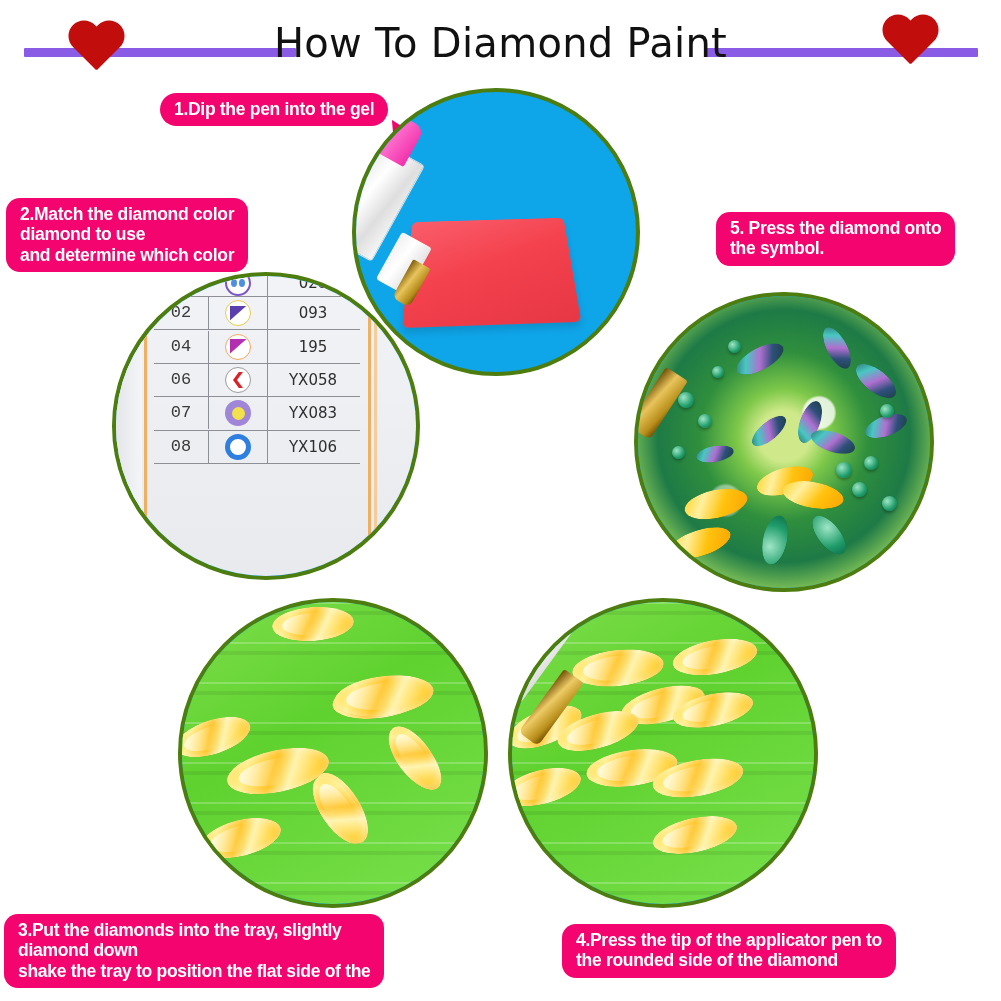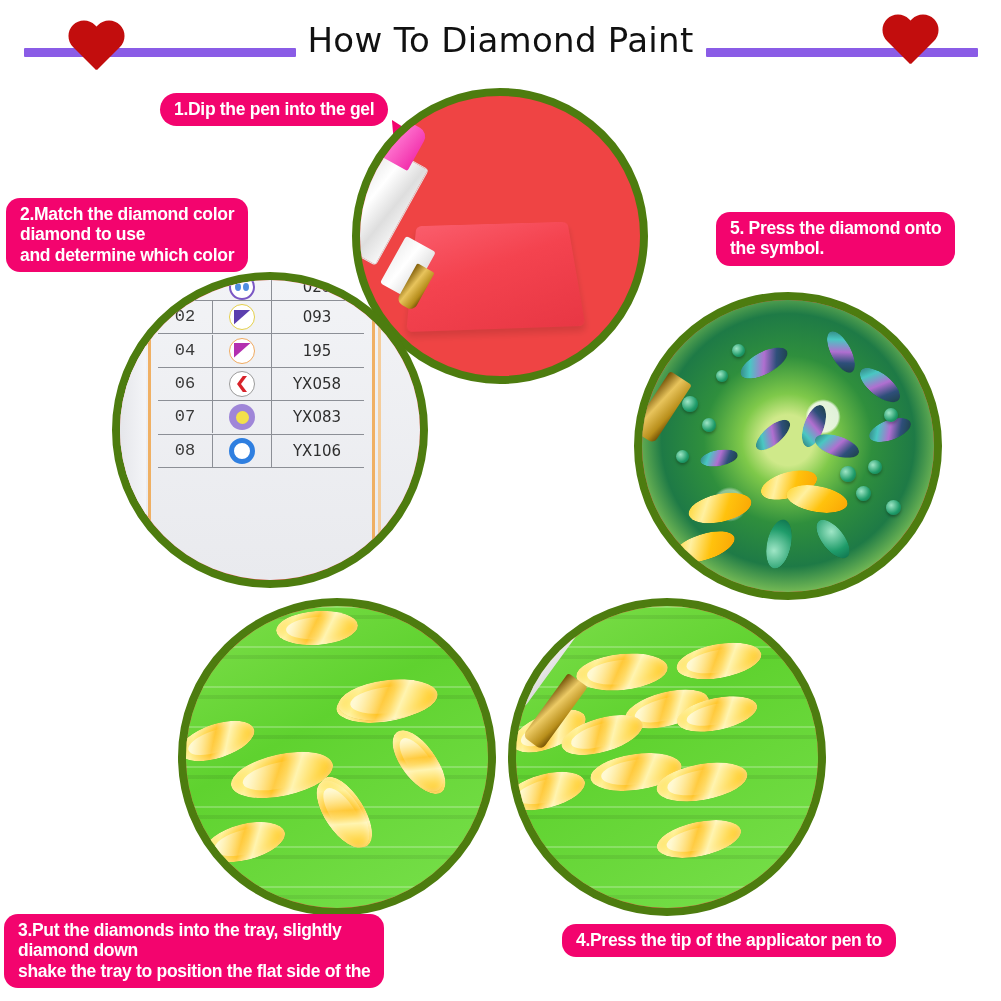--- a/index.html
+++ b/index.html
@@ -13,42 +13,42 @@
   #hdr-line-left{left:24px;width:272px;}
   #hdr-line-right{left:706px;width:272px;}
   .heart{position:absolute;width:60px;height:56px;}
   .heart:before,.heart:after{content:"";position:absolute;top:0;width:31px;height:48px;
       background:#c20d0d;border-radius:31px 31px 0 0;}
   .heart:before{left:30px;transform:rotate(-45deg);transform-origin:0 100%;}
   .heart:after{left:0;transform:rotate(45deg);transform-origin:100% 100%;}
   #heart-left{left:66px;top:22px;}
   #heart-right{left:880px;top:16px;}
   #page-title{position:absolute;left:0;top:20px;width:1001px;text-align:center;
-      font-size:34px;color:#111;letter-spacing:.3px;
+      font-size:40px;color:#111;letter-spacing:.3px;
       font-family:"DejaVu Sans","Liberation Sans",sans-serif;font-weight:400;}
 
   
   .label{position:absolute;background:#f3046e;color:#fff;border-radius:16px;
       padding:6px 14px 7px 14px;font-size:17.5px;line-height:1.16;font-weight:700;
       letter-spacing:-.3px;box-shadow:0 0 0 0 rgba(0,0,0,0);
       font-family:"Liberation Sans",sans-serif;}
   .label span{display:block;white-space:nowrap;}
   #label-1{left:160px;top:93px;border-radius:18px;}
   #label-2{left:6px;top:198px;border-radius:14px;}
   #label-5{left:716px;top:212px;border-radius:14px;}
   #label-3{left:4px;top:914px;border-radius:14px;}
   #label-4{left:562px;top:924px;border-radius:14px;}
   
   .tail{position:absolute;background:#f3046e;}
   #tail-1{left:390px;top:122px;width:42px;height:34px;
       clip-path:polygon(0 0,100% 62%,16% 100%);transform:rotate(6deg);}
 
   
-  .photo{position:absolute;border-radius:50%;border:8px solid #4d7c0f;
-      overflow:hidden;background:#ef4444;}
+  .photo{position:absolute;border-radius:50%;border:4px solid #4d7c0f;
+      overflow:hidden;background:#0ea5e9;}
   #photo-1{left:352px;top:88px;width:280px;height:280px;}
   #photo-5{left:634px;top:292px;width:292px;height:292px;}
   #photo-2{left:112px;top:272px;width:300px;height:300px;}
   #photo-3{left:178px;top:598px;width:302px;height:302px;}
   #photo-4{left:508px;top:598px;width:302px;height:302px;}
 
   .inner{position:absolute;inset:0;}
 
   
   .gelpad{position:absolute;left:52px;top:118px;width:164px;height:116px;
@@ -309,13 +309,14 @@
          background:linear-gradient(100deg,#ededed,#ffffff 35%,#dadada);transform:rotate(36deg);
          transform-origin:50% 0;"></div>
     <div style="position:absolute;left:50px;top:74px;width:24px;height:78px;border-radius:3px 3px 6px 6px;
          background:linear-gradient(100deg,#6d4c03,#edcb66 38%,#b98f1b 78%,#6d4c03);
          transform:rotate(36deg);transform-origin:50% 0;"></div>
   </div>
 </div>
 
 <div class="label" id="label-4">
   <span>4.Press the tip of the applicator pen to</span>
+  <span>the rounded side of the diamond</span>
 </div>
 
 </body></html>

